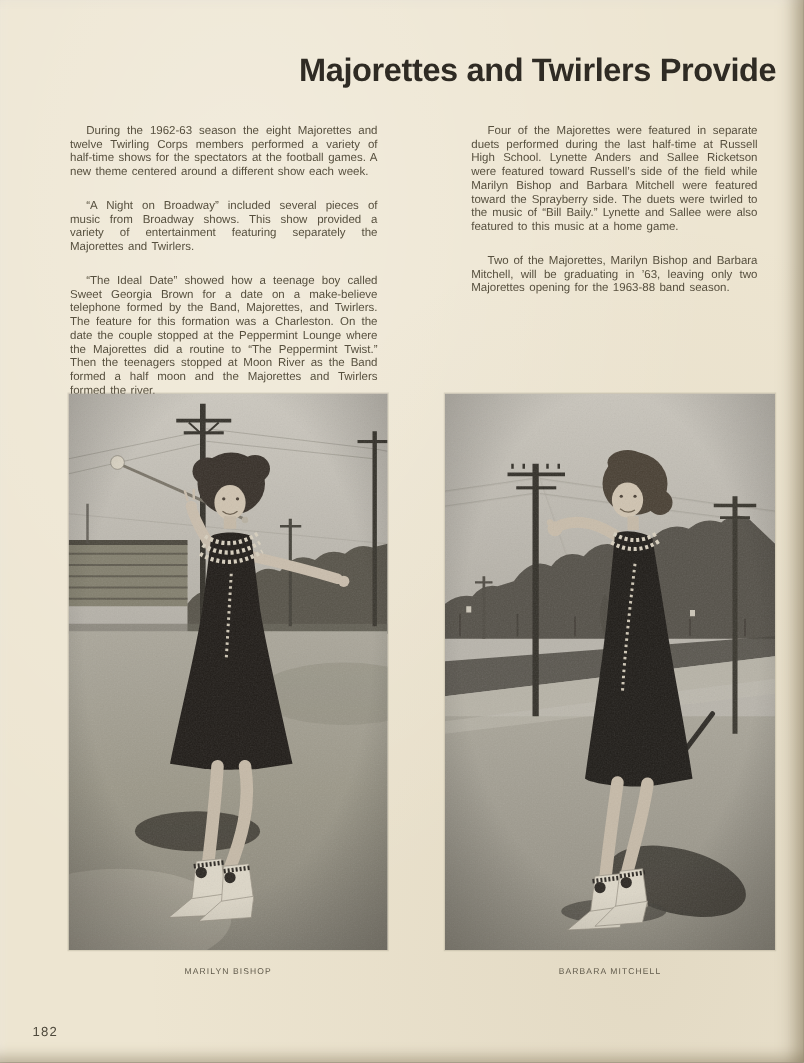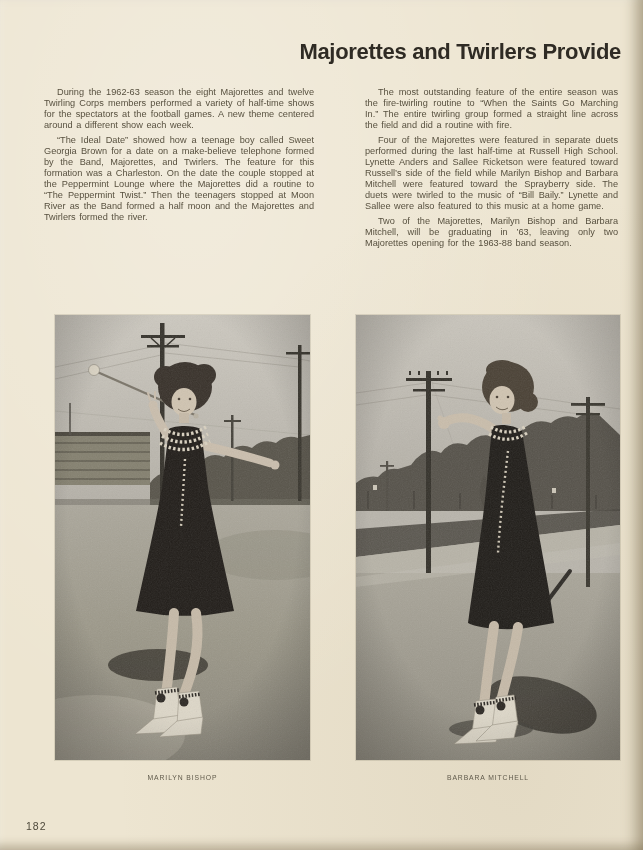--- a/index.html
+++ b/index.html
@@ -14,38 +14,38 @@
     box-shadow:
       inset -16px 0 14px -9px rgba(110,95,65,.5),
       inset 0 -12px 10px -7px rgba(110,95,65,.35),
       inset 4px 4px 10px -6px rgba(255,255,255,.5);
     overflow:hidden;
     font-family:"Liberation Sans", sans-serif;
   }
   .page-title{
     position:absolute;
     top:24px; right:22px;
-    font-size:22px;
+    font-size:26px;
     font-weight:bold;
     letter-spacing:-0.3px;
     color:#2f2b24;
     font-family:"Liberation Sans", sans-serif;
   }
   .col{
     position:absolute;
     top:83px;
     font-size:9.2px;
     line-height:11px;
     text-align:justify;
     color:#57503f;
     word-spacing:1px;
   }
   .col-left{ left:40px; width:278px; }
   .col-right{ left:361px; width:261px; }
-  .col p{ margin:4px; }
+  .col p{ margin:16px; }
   .col p.indent{ text-indent:13px; }
   .photo{
     position:absolute;
     top:315px;
     height:445px;
     box-shadow:0 0 0 1px rgba(90,80,60,.15);
     background:#b9b5ac;
   }
   .photo svg{ display:block; }
   .photo-left{ left:55px; width:255px; }
@@ -71,25 +71,25 @@
 </style>
 </head>
 <body>
 
 <div class="page">
 
   <h1 class="page-title">Majorettes and Twirlers Provide</h1>
 
   <div class="col col-left">
     <p class="indent">During the 1962-63 season the eight Majorettes and twelve Twirling Corps members performed a variety of half-time shows for the spectators at the football games.  A new theme centered around a different show each week.</p>
+    <p class="indent">“A Night on Broadway” included several pieces of music from Broadway shows. This show provided a variety of entertainment featuring separately the Majorettes and Twirlers.</p>
     <p class="indent">“The Ideal Date” showed how a teenage boy called Sweet Georgia Brown for a date on a make-believe telephone formed by the Band, Majorettes, and Twirlers. The feature for this formation was a Charleston. On the date the couple stopped at the Peppermint Lounge where the Majorettes did a routine to “The Peppermint Twist.” Then the teenagers stopped at Moon River as the Band formed a half moon and the Majorettes and Twirlers formed the river.</p>
   </div>
 
   <div class="col col-right">
-    <p class="indent">The most outstanding feature of the entire season was the fire-twirling routine to “When the Saints Go Marching In.” The entire twirling group formed a straight line across the field and did a routine with fire.</p>
     <p class="indent">Four of the Majorettes were featured in separate duets performed during the last half-time at Russell High School. Lynette Anders and Sallee Ricketson were featured toward Russell’s side of the field while Marilyn Bishop and Barbara Mitchell were featured toward the Sprayberry side. The duets were twirled to the music of “Bill Baily.” Lynette and Sallee were also featured to this music at a home game.</p>
     <p class="indent">Two of the Majorettes, Marilyn Bishop and Barbara Mitchell, will be graduating in ’63, leaving only two Majorettes opening for the 1963-88 band season.</p>
   </div>
 
   <div class="photo photo-left">
     <svg width="255" height="445" viewBox="0 0 255 445" xmlns="http://www.w3.org/2000/svg">
       <defs>
         <linearGradient id="skyL" x1="0" y1="0" x2="0" y2="1">
           <stop offset="0" stop-color="#ccc8bf"></stop>
             <stop offset="1" stop-color="#b4b0a7"></stop>

